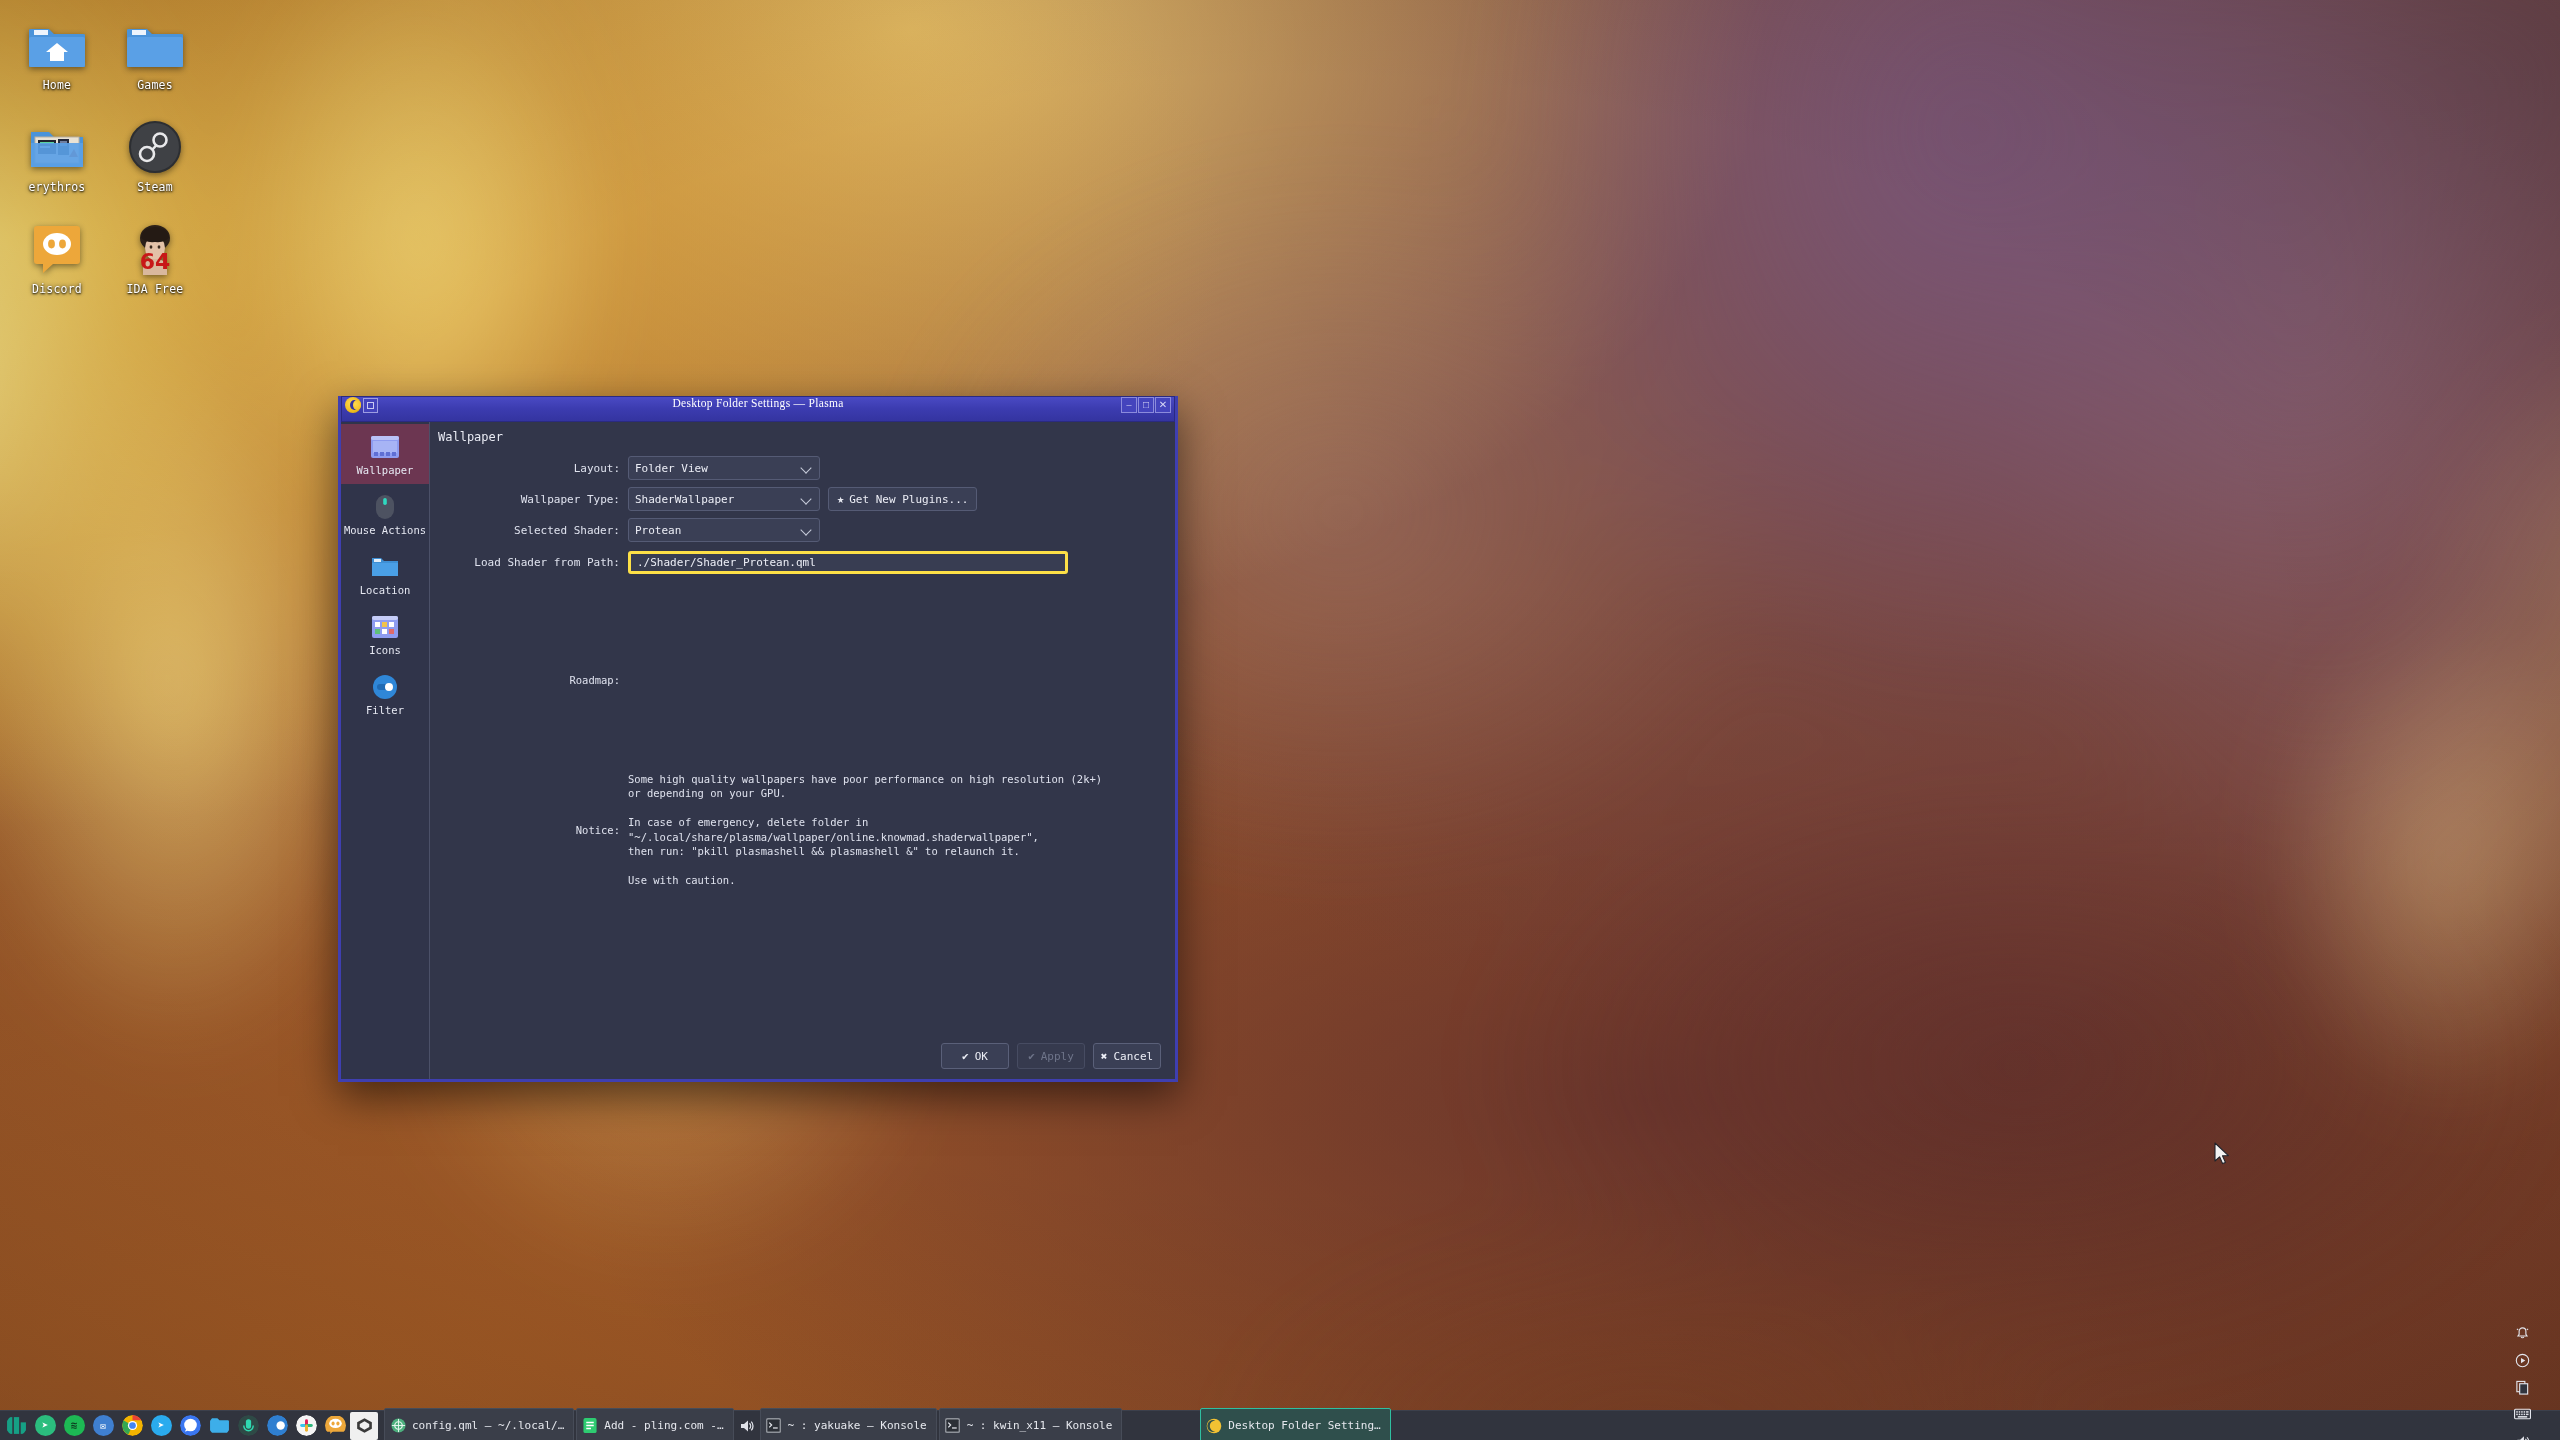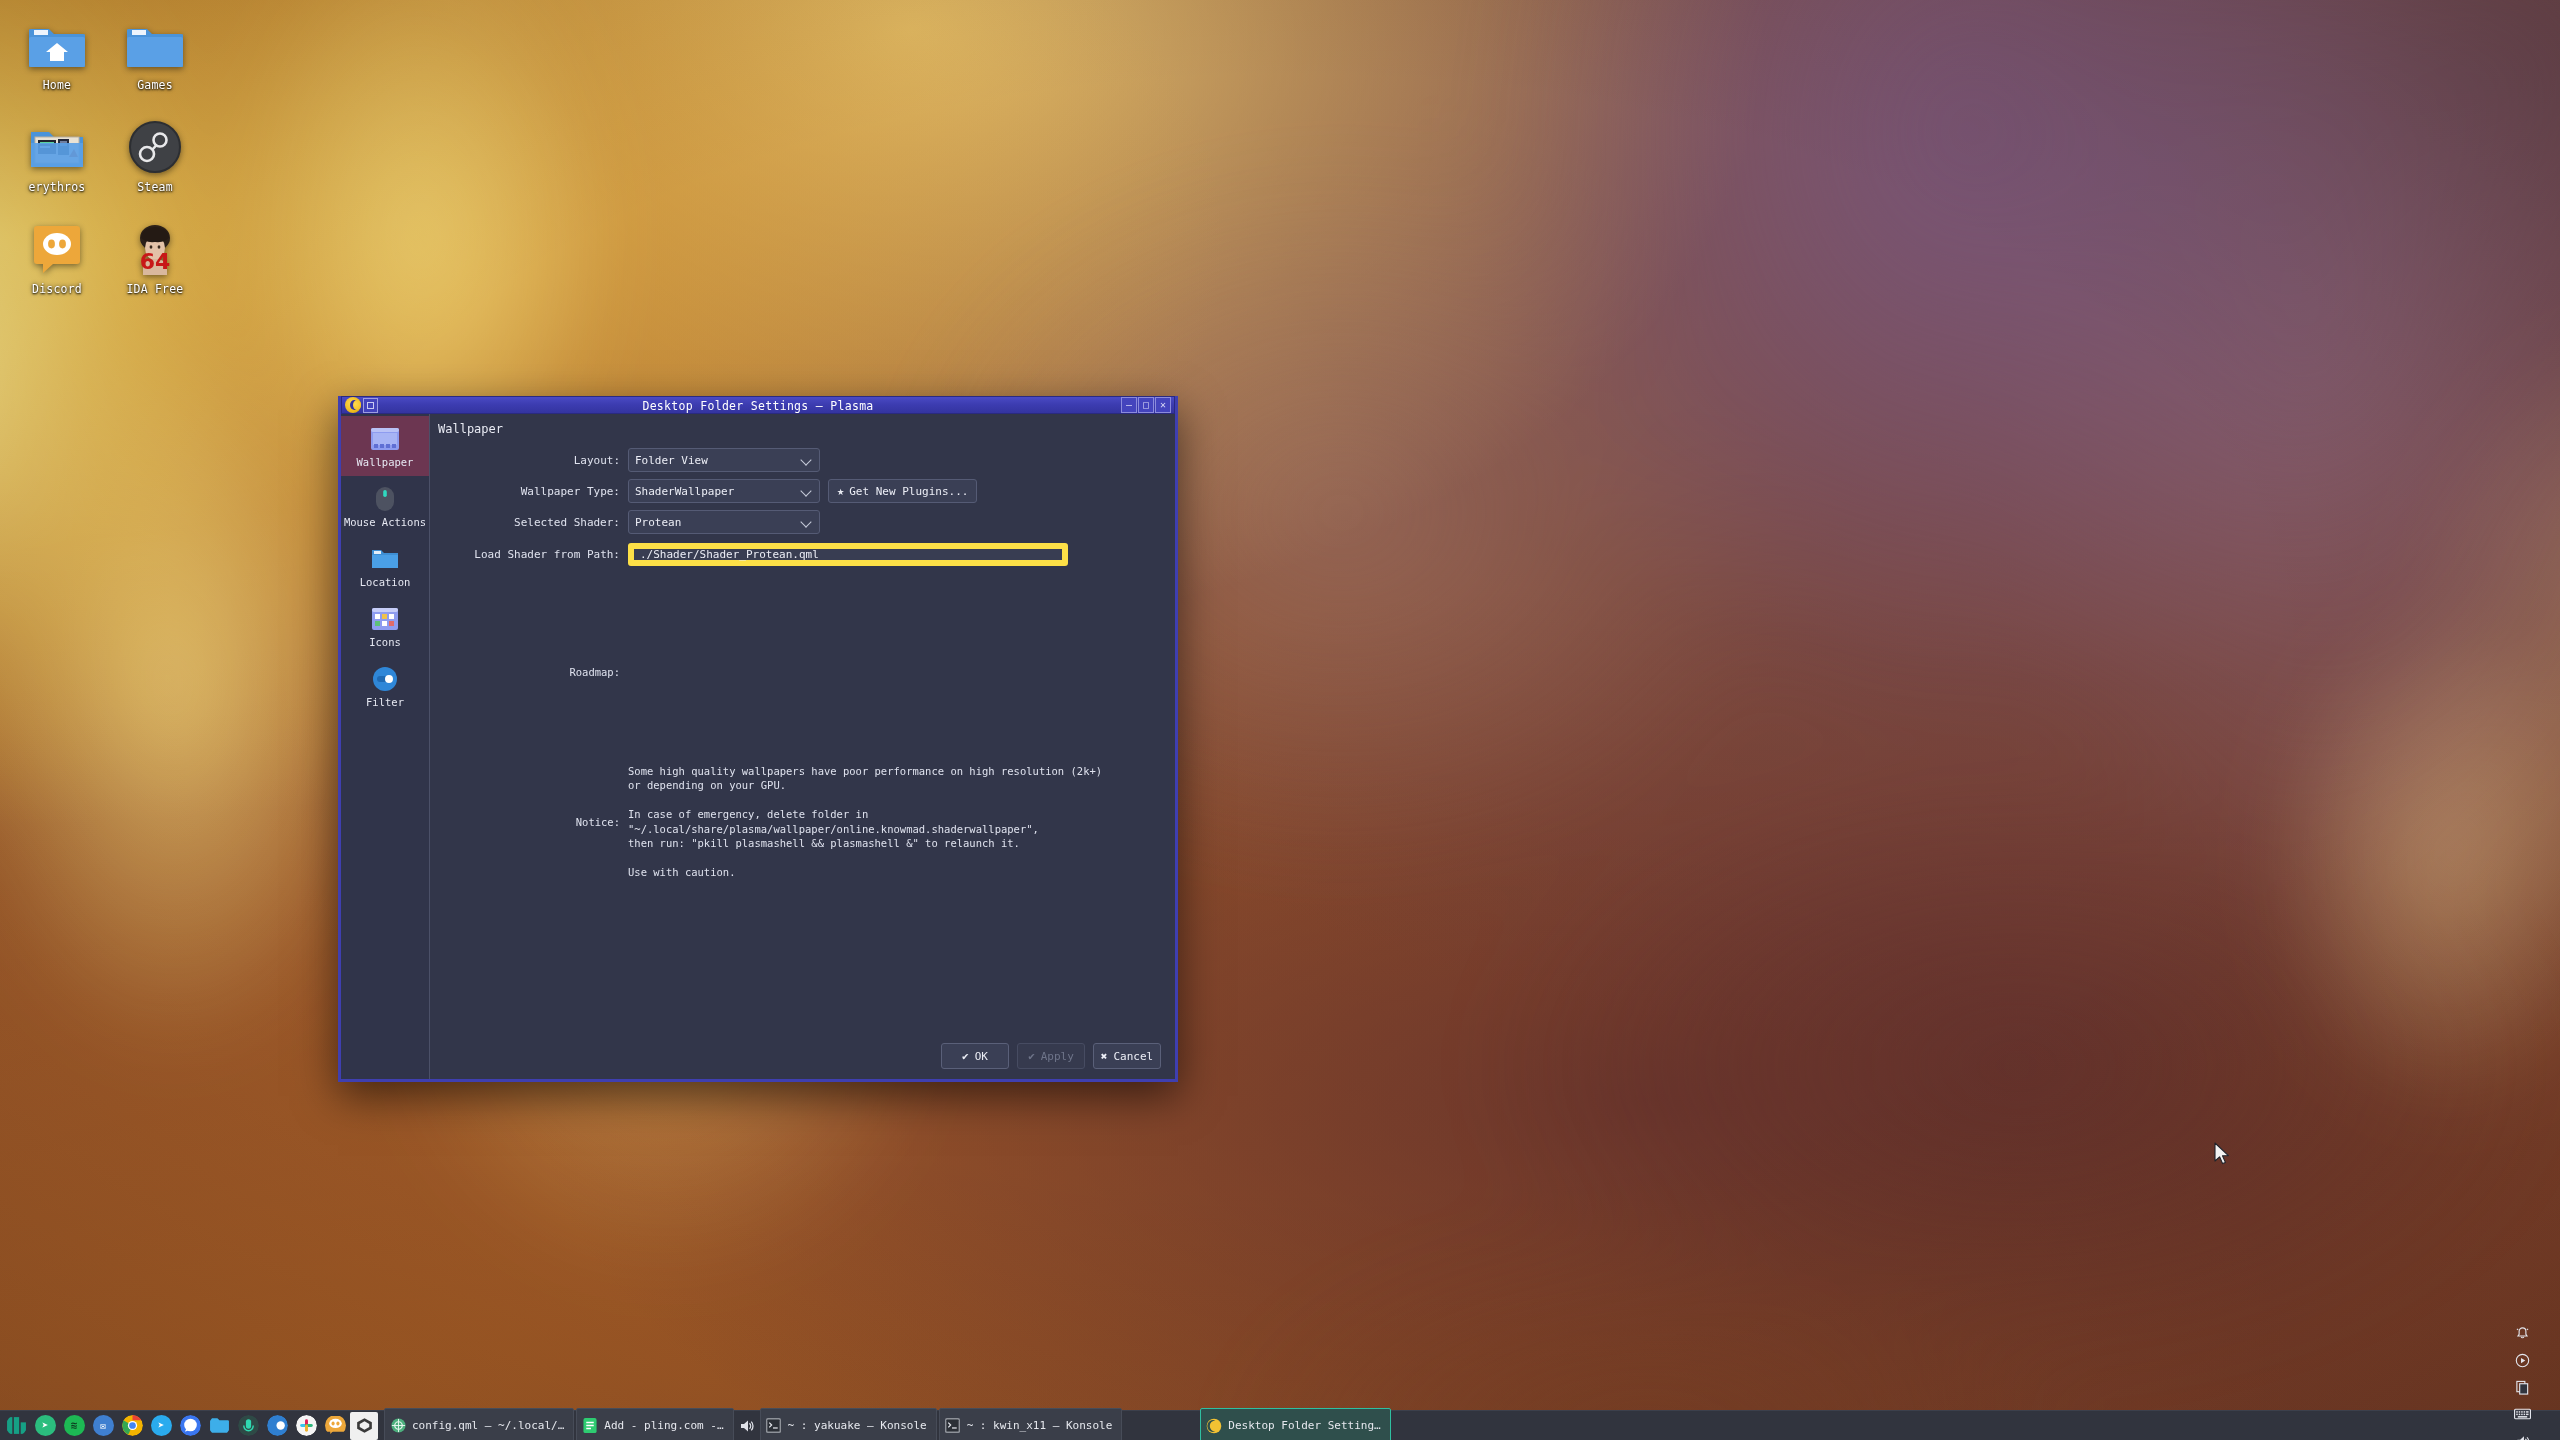--- a/index.html
+++ b/index.html
@@ -90,26 +90,27 @@
     position: absolute;
     left: 338px; top: 396px;
     width: 840px; height: 686px;
     background: #32364a;
     box-shadow: 0 14px 40px rgba(0,0,0,.55);
     border: 3px solid #3f3fb0;
     border-top: 0;
     display: flex; flex-direction: column;
   }
   #titlebar {
-    height: 18px;
+    height: 26px;
     background: linear-gradient(180deg, #4a4ac4 0%, #3c3cb0 48%, #3434a0 100%);
     border: 1px solid #2a2a80;
-    display: flex; align-items: flex-end;
+    display: flex; align-items: flex-start;
     position: relative;
     flex: 0 0 auto;
+    font-family: Liberation Serif, serif;
   }
   .tb-left { display: flex; align-items: center; gap: 2px; padding-left: 3px; }
   .tb-icon {
     width: 16px; height: 16px; border-radius: 50%;
     background: radial-gradient(circle at 38% 38%, #ffd84d 0%, #eebb1c 60%, #c79a10 100%);
     position: relative;
   }
   .tb-icon::after {
     content: ""; position: absolute;
     left: 5px; top: 3px; width: 9px; height: 10px;
@@ -214,21 +215,21 @@
     font-size: 11px; color: #eceef6;
     cursor: pointer;
     justify-self: start;
   }
   .star { color: #e8eaf2; font-size: 12px; line-height: 1; }
 
   #path-row { margin-top: 9px; padding-left: 8px; display: grid; grid-template-columns: 182px 440px; column-gap: 8px; align-items: center; }
   #path-input {
     height: 23px;
     background: #383d52;
-    border: 6px solid #fde047;
+    border: 3px solid #fde047;
     border-radius: 3px;
     font-size: 11px; color: #eceef6;
     padding: 0 6px;
     display: flex; align-items: center;
     cursor: text;
   }
 
   .info-block { display: grid; grid-template-columns: 182px auto; column-gap: 8px; padding-left: 8px; }
   #roadmap-block { margin-top: 100px; align-items: center; }
   #notice-block  { margin-top: 86px;  align-items: center; }

